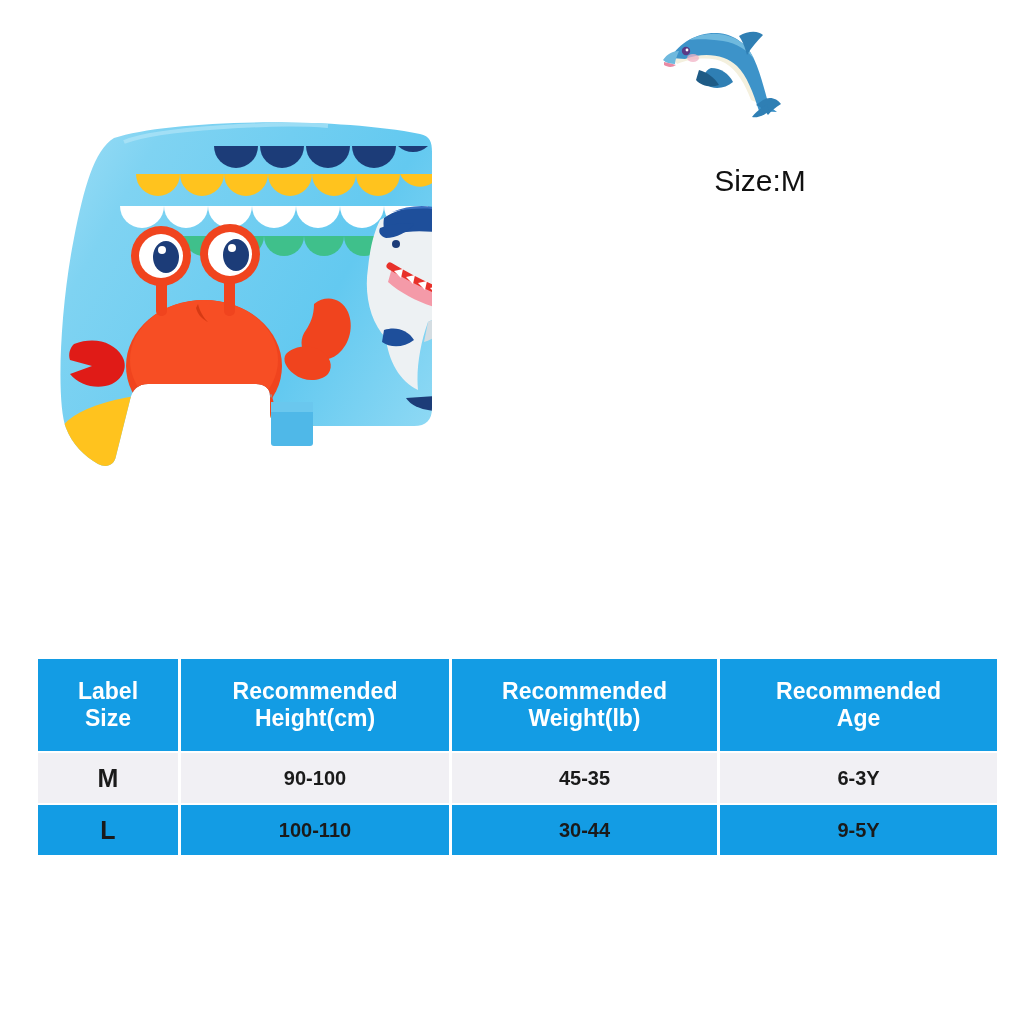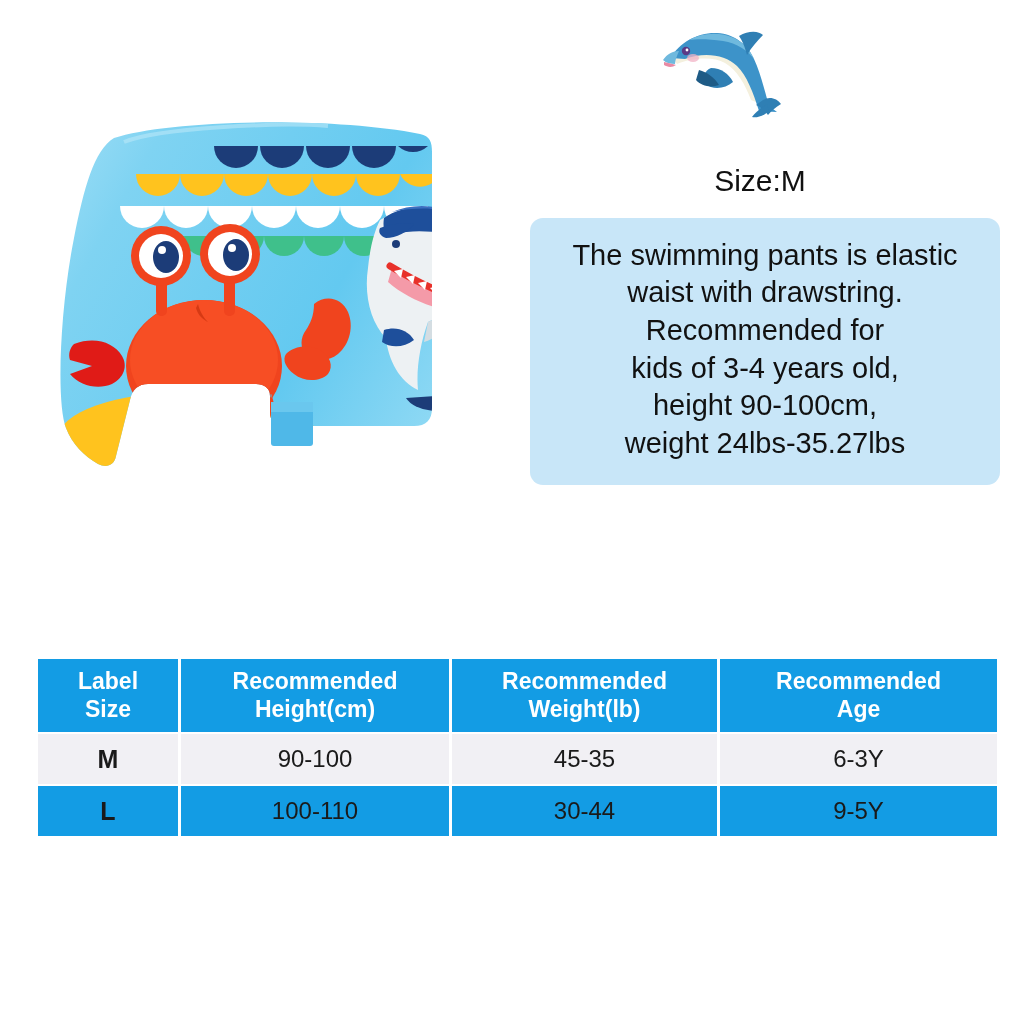--- a/index.html
+++ b/index.html
@@ -90,31 +90,32 @@
     vertical-align: middle;
     padding: 0;
   }
 
   #size-table thead th {
     background: #139CE4;
     color: #ffffff;
     font-weight: bold;
     font-size: 23px;
     line-height: 1.18;
-    height: 73px;
+    height: 92px;
     white-space: pre-line;
   }
 
   #size-table tbody tr.row-light td { background: #F1F0F4; }
   #size-table tbody tr.row-blue  td { background: #139CE4; }
 
   #size-table tbody td {
     height: 50px;
-    font-size: 24px;
+    font-size: 20px;
     color: #1a1a1a;
+    font-weight: bold;
   }
 
   #size-table tbody td.col-size {
     font-weight: bold;
     font-size: 25px;
   }
 
   .col-w-size  { width: 140px; }
   .col-w-h     { width: 268px; }
   .col-w-w     { width: 265px; }
@@ -318,28 +319,20 @@
   </g>
 
   <rect x="243" y="294" width="42" height="44" rx="3" fill="#4FB8E8"></rect>
   <rect x="243" y="294" width="42" height="10" fill="#6AC7EE"></rect>
 </svg>
 
 <div id="info-panel">
 
   <div id="size-line">Size:M</div>
 
-  <div id="description-box">
-    <div id="description-text">The swimming pants is elastic
-waist with drawstring.
-Recommended for
-kids of 3-4 years old,
-height 90-100cm,
-weight 24lbs-35.27lbs</div>
-  </div>
 </div>
 
 <table id="size-table">
   <colgroup>
     <col class="col-w-size">
       <col class="col-w-h">
       <col class="col-w-w">
       <col class="col-w-age">
   </colgroup>
   <thead>

